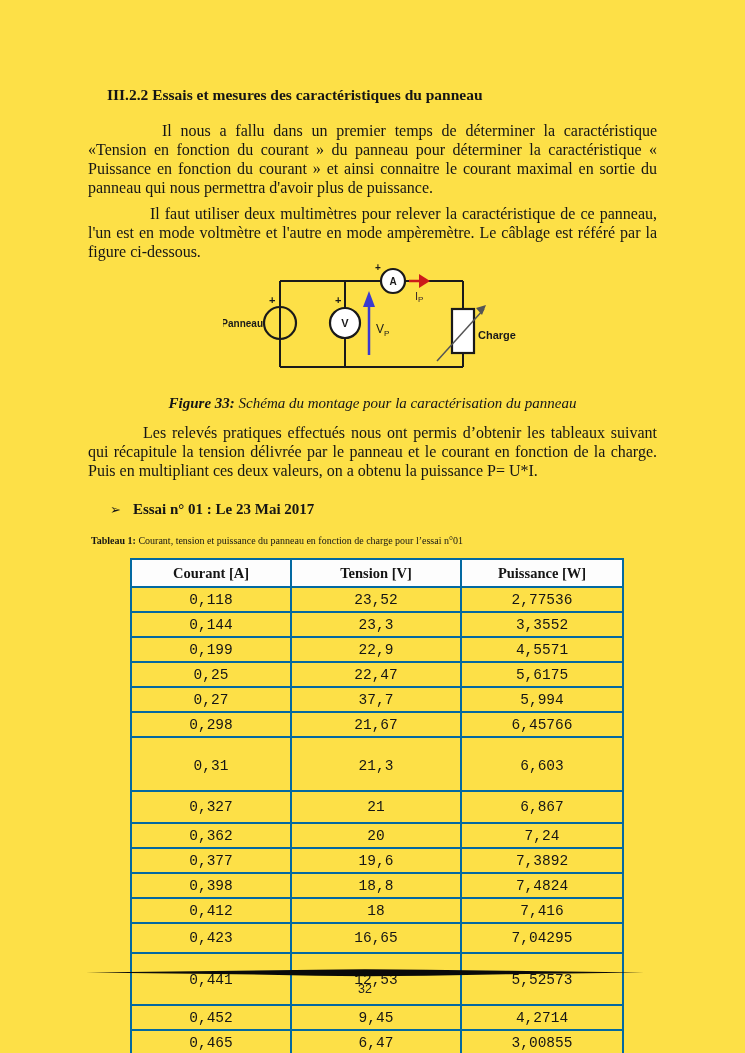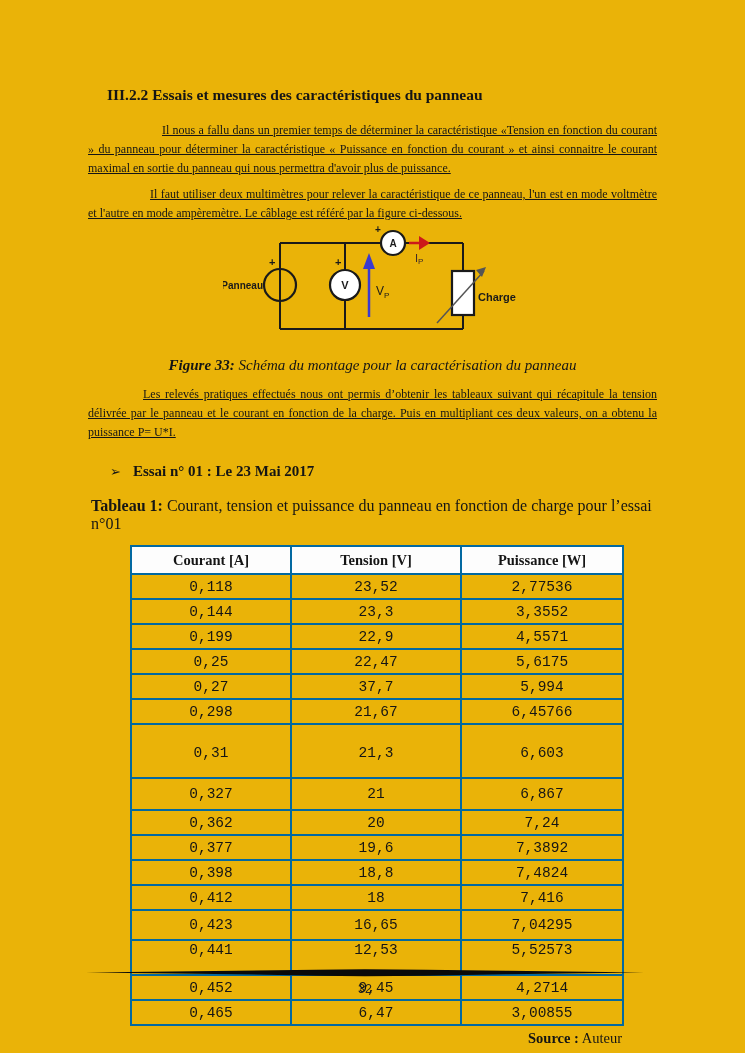--- a/index.html
+++ b/index.html
@@ -1,37 +1,36 @@
 <!DOCTYPE html>
 <html><head>
 <meta charset="utf-8">
 <style>
   html, body { margin: 0; padding: 0; background: #e8e8e8; }
   .page {
     position: relative;
     width: 745px; height: 1053px;
     margin: 0 auto;
-    background: #eab308;
+    background: #fde047;
     font-family: "Liberation Serif", "DejaVu Serif", serif;
     color: #151515;
     box-sizing: border-box;
     padding: 86px 88px 0 88px;
     overflow: hidden;
   }
   .heading {
     margin: 0 0 0 19px;
     font-size: 15.5px;
     font-weight: bold;
   }
   .para {
-    font-size: 12px;
+    font-size: 16px;
     line-height: 19px;
     text-align: justify;
     margin: 0;
-    text-decoration: underline;
   }
   .para.p1 { margin-top: 17px; text-indent: 74px; }
   .para.p2 { margin-top: 7px;  text-indent: 62px; }
   .para.p3 { margin-top: 11px; text-indent: 55px; }
   .figure-wrap { text-align: center; margin-top: 2px; }
   .figure-caption {
     margin: 6px 0 0 0;
     font-size: 15px;
     text-align: center;
     font-style: italic;
@@ -45,21 +44,21 @@
     align-items: baseline;
     gap: 12px;
   }
   .bullet-glyph {
     font-family: "DejaVu Sans", sans-serif;
     font-weight: normal;
     font-size: 13px;
   }
   .table-caption {
     margin: 17px 0 0 3px;
-    font-size: 16px;
+    font-size: 10px;
   }
   table.data {
     margin: 12px 0 0 42px;
     width: 492px;
     border-collapse: collapse;
     table-layout: fixed;
   }
   table.data th, table.data td {
     border: 2px solid #0369a1;
     font-size: 14.5px;
@@ -71,21 +70,21 @@
     background: #fdfdfd;
     height: 22px;
   }
   table.data td { height: 19px; font-family: Liberation Mono, monospace; }
   table.data col.c1 { width: 160px; }
   table.data col.c2 { width: 170px; }
   table.data col.c3 { width: 162px; }
   table.data tbody tr:nth-child(7)  td { height: 30px; vertical-align: top; padding-top: 20px; }
   table.data tbody tr:nth-child(8)  td { height: 26px; }
   table.data tbody tr:nth-child(13) td { height: 24px; }
-  table.data tbody tr:nth-child(14) td { height: 30px; vertical-align: top; padding-top: 1px; }
+  table.data tbody tr:nth-child(14) td { height: 30px; vertical-align: top; padding-top: 18px; }
   .source-line {
     margin: 4px 0 0 42px;
     width: 492px;
     text-align: right;
     font-size: 14.5px;
   }
   .page-footer {
     position: absolute;
     top: 963px; left: 86px;
     width: 558px;

